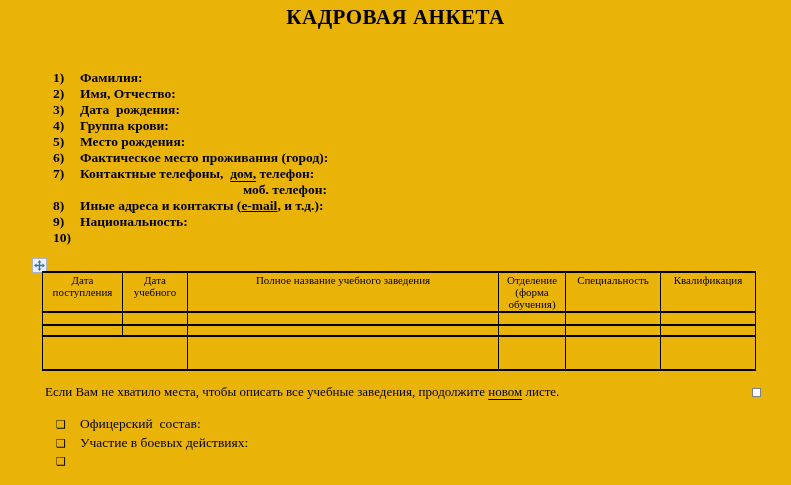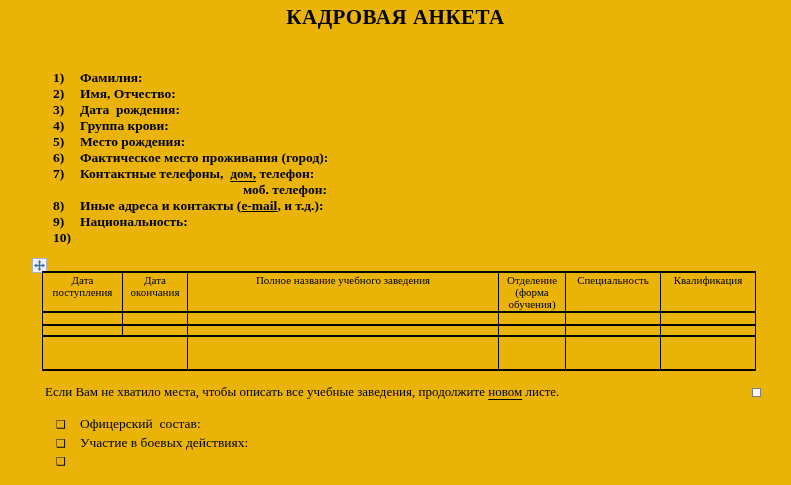--- a/index.html
+++ b/index.html
@@ -126,21 +126,21 @@
       <col style="width:80px">
         <col style="width:65px">
         <col style="width:311px">
       <col style="width:67px">
         <col style="width:95px">
         <col style="width:95px">
     </colgroup>
     <tbody>
         <tr class="hdr">
       <th>Дата поступления</th>
-      <th>Дата окончания</th>
+      <th>Дата учебного</th>
       <th>Полное название учебного заведения</th>
       <th>Отделение (форма обучения)</th>
       <th>Специальность</th>
       <th>Квалификация</th>
     </tr>
     <tr class="r1">
       <td></td>
           <td></td>
           <td></td>
           <td></td>

